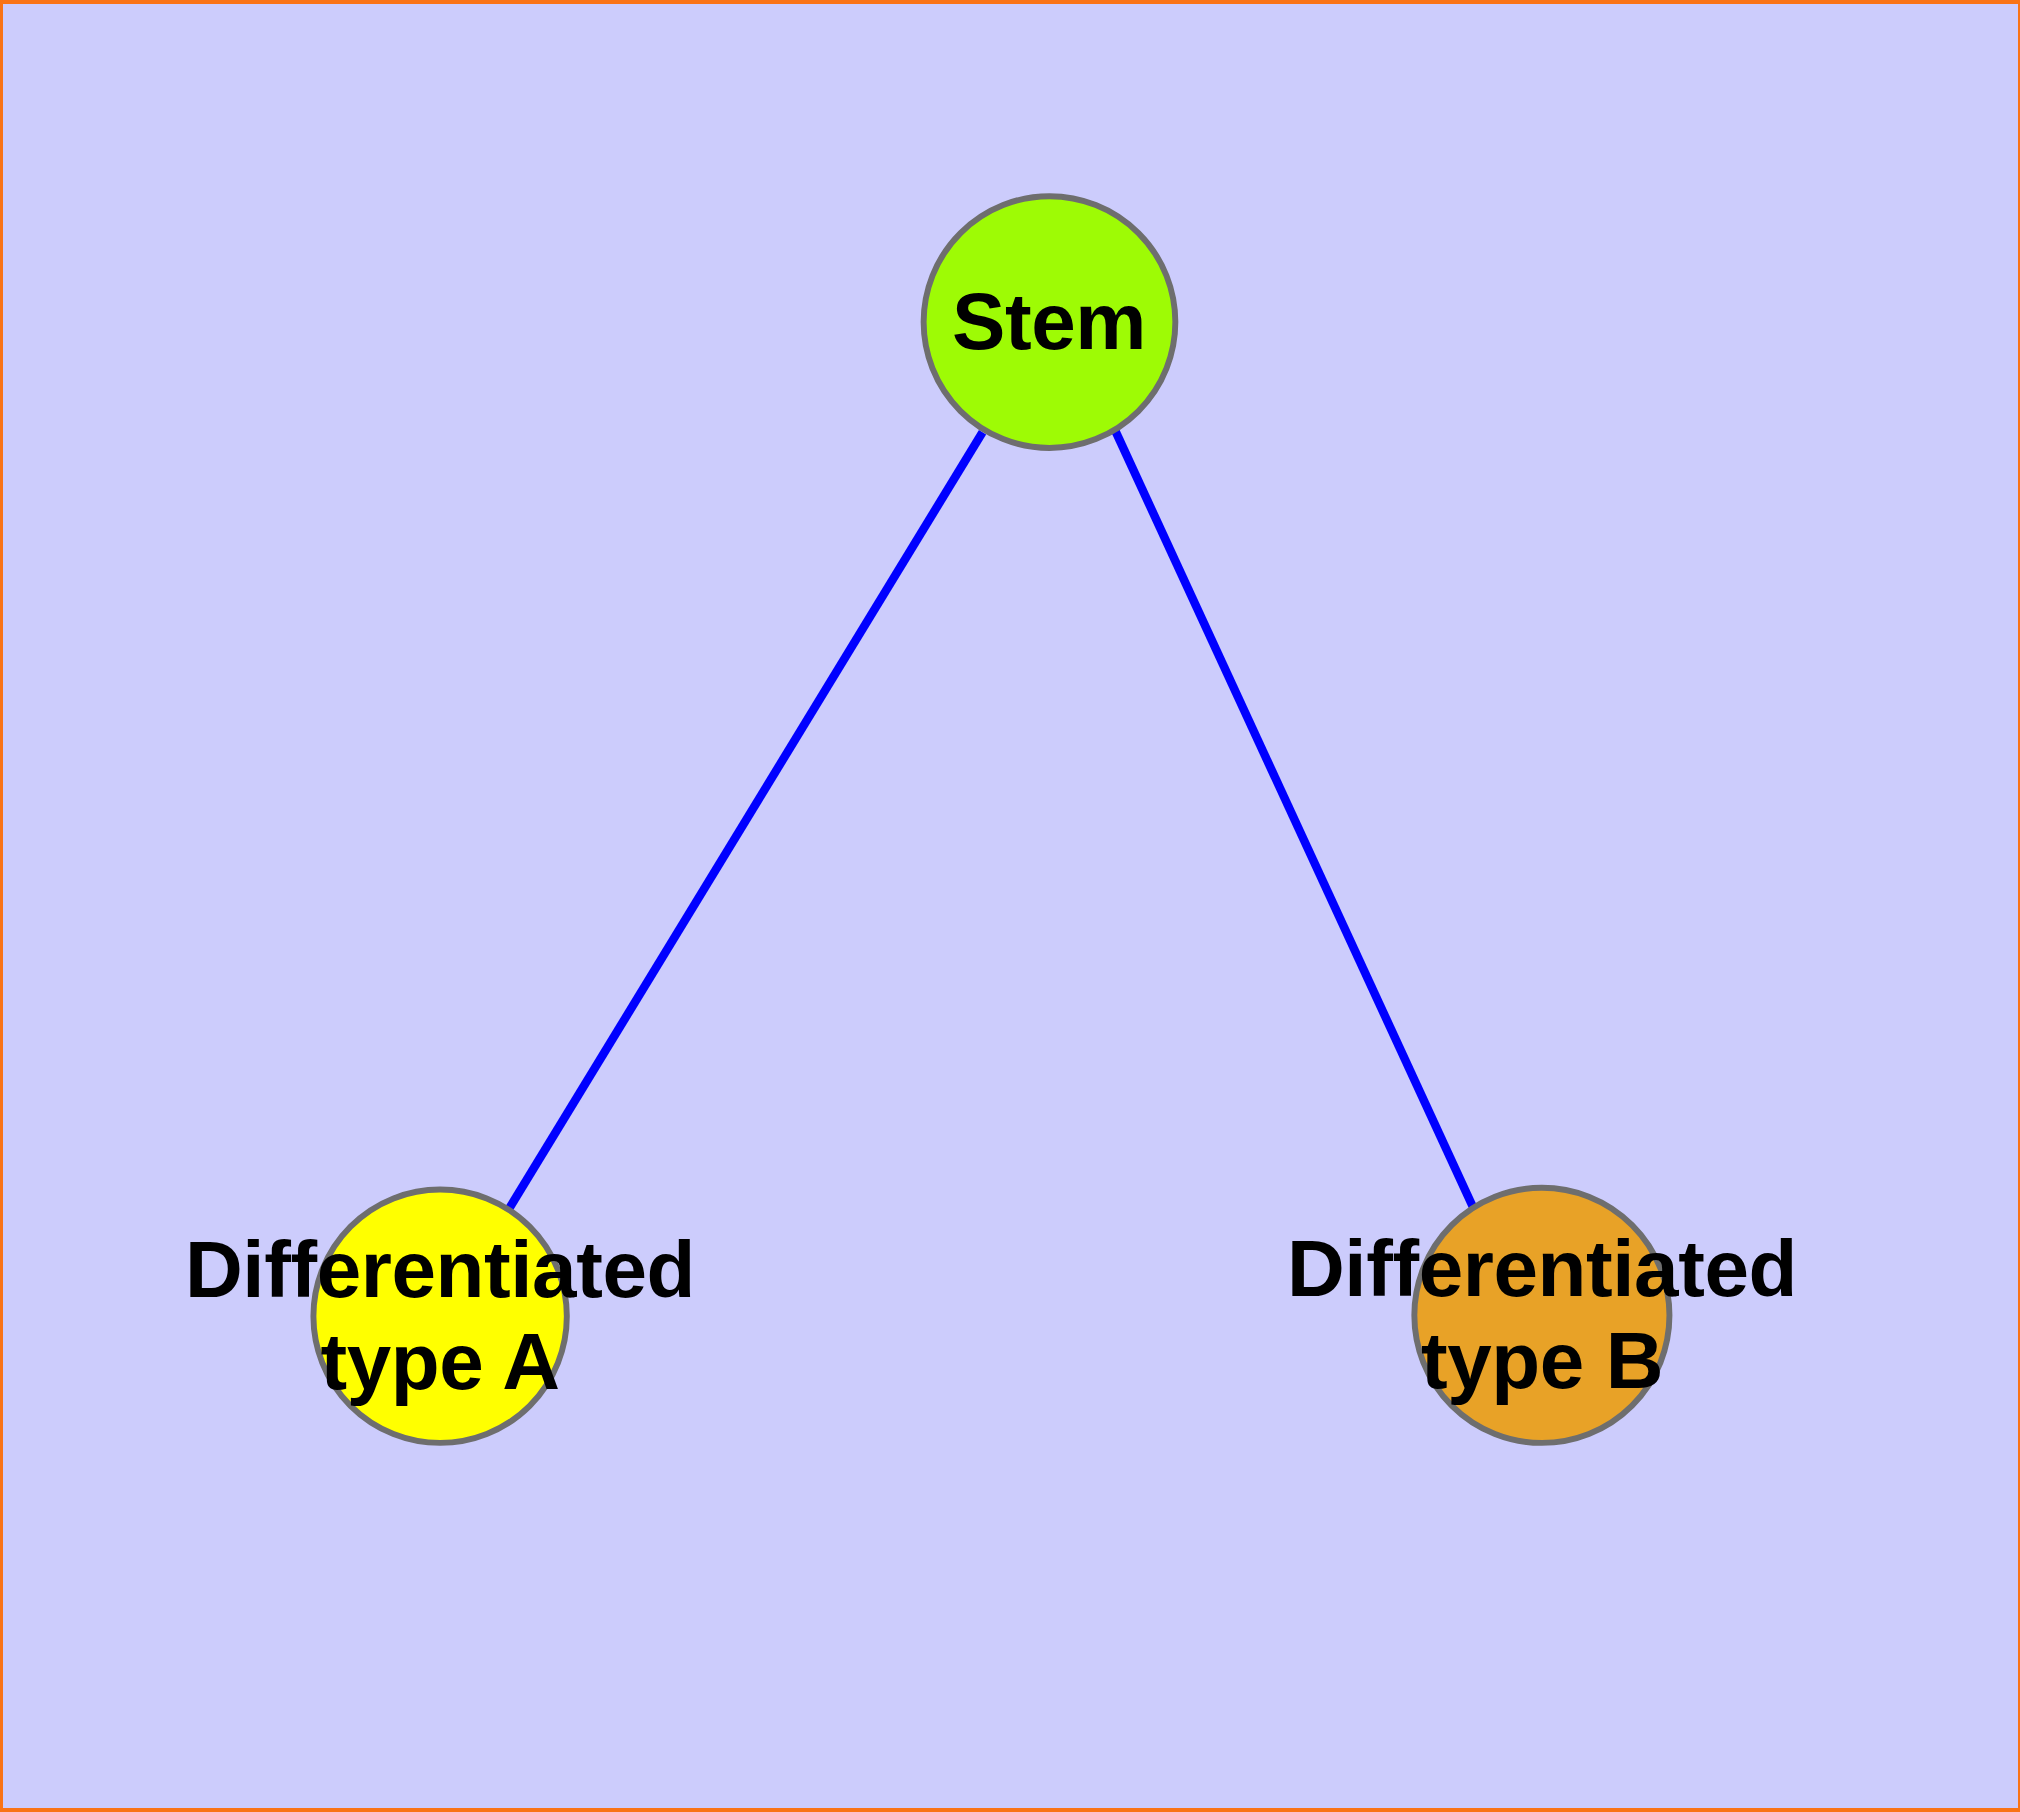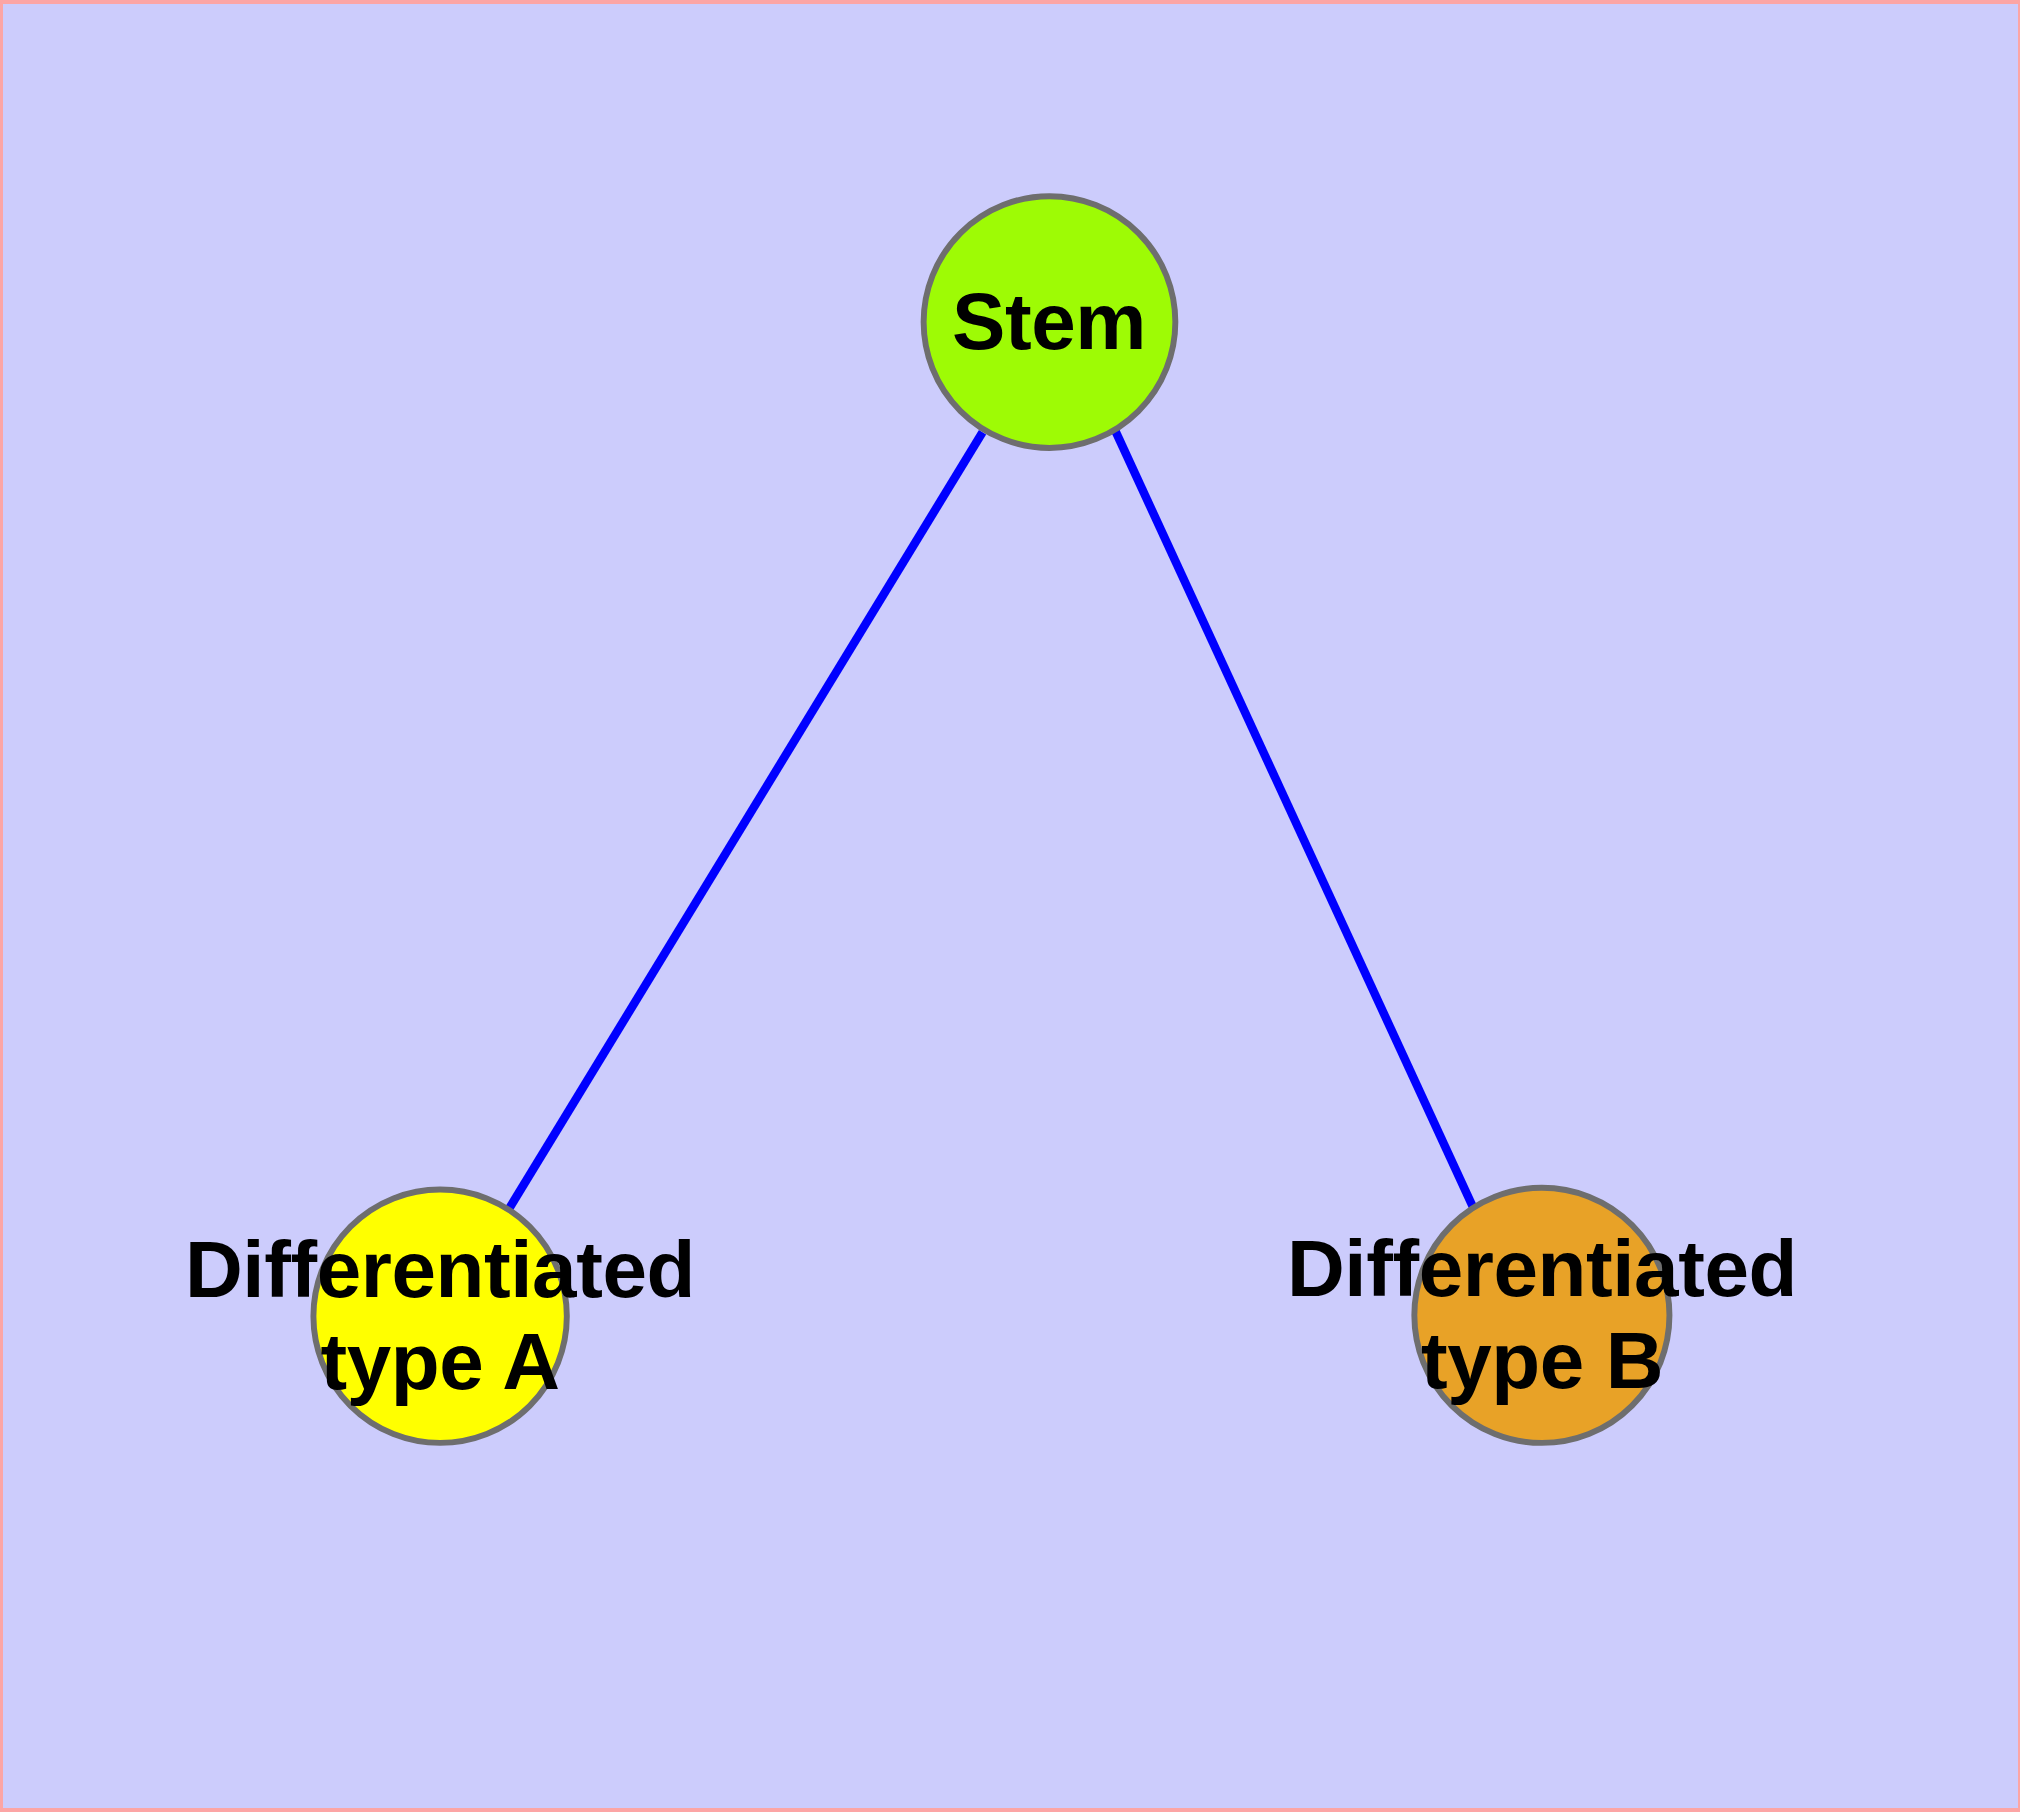--- a/index.html
+++ b/index.html
@@ -4,21 +4,21 @@
 <style>
   html, body {
     margin: 0;
     padding: 0;
     background: #ffffff;
   }
   #canvas {
     position: relative;
     width: 2021px;
     height: 1812px;
-    background: #fca5a5;
+    background: #f97316;
     overflow: hidden;
     font-family: "Liberation Sans", sans-serif;
   }
   #plot-area {
     position: absolute;
     left: 3.4px;
     top: 4.2px;
     width: 2015px;
     height: 1804px;
     background: #ccccfc;

